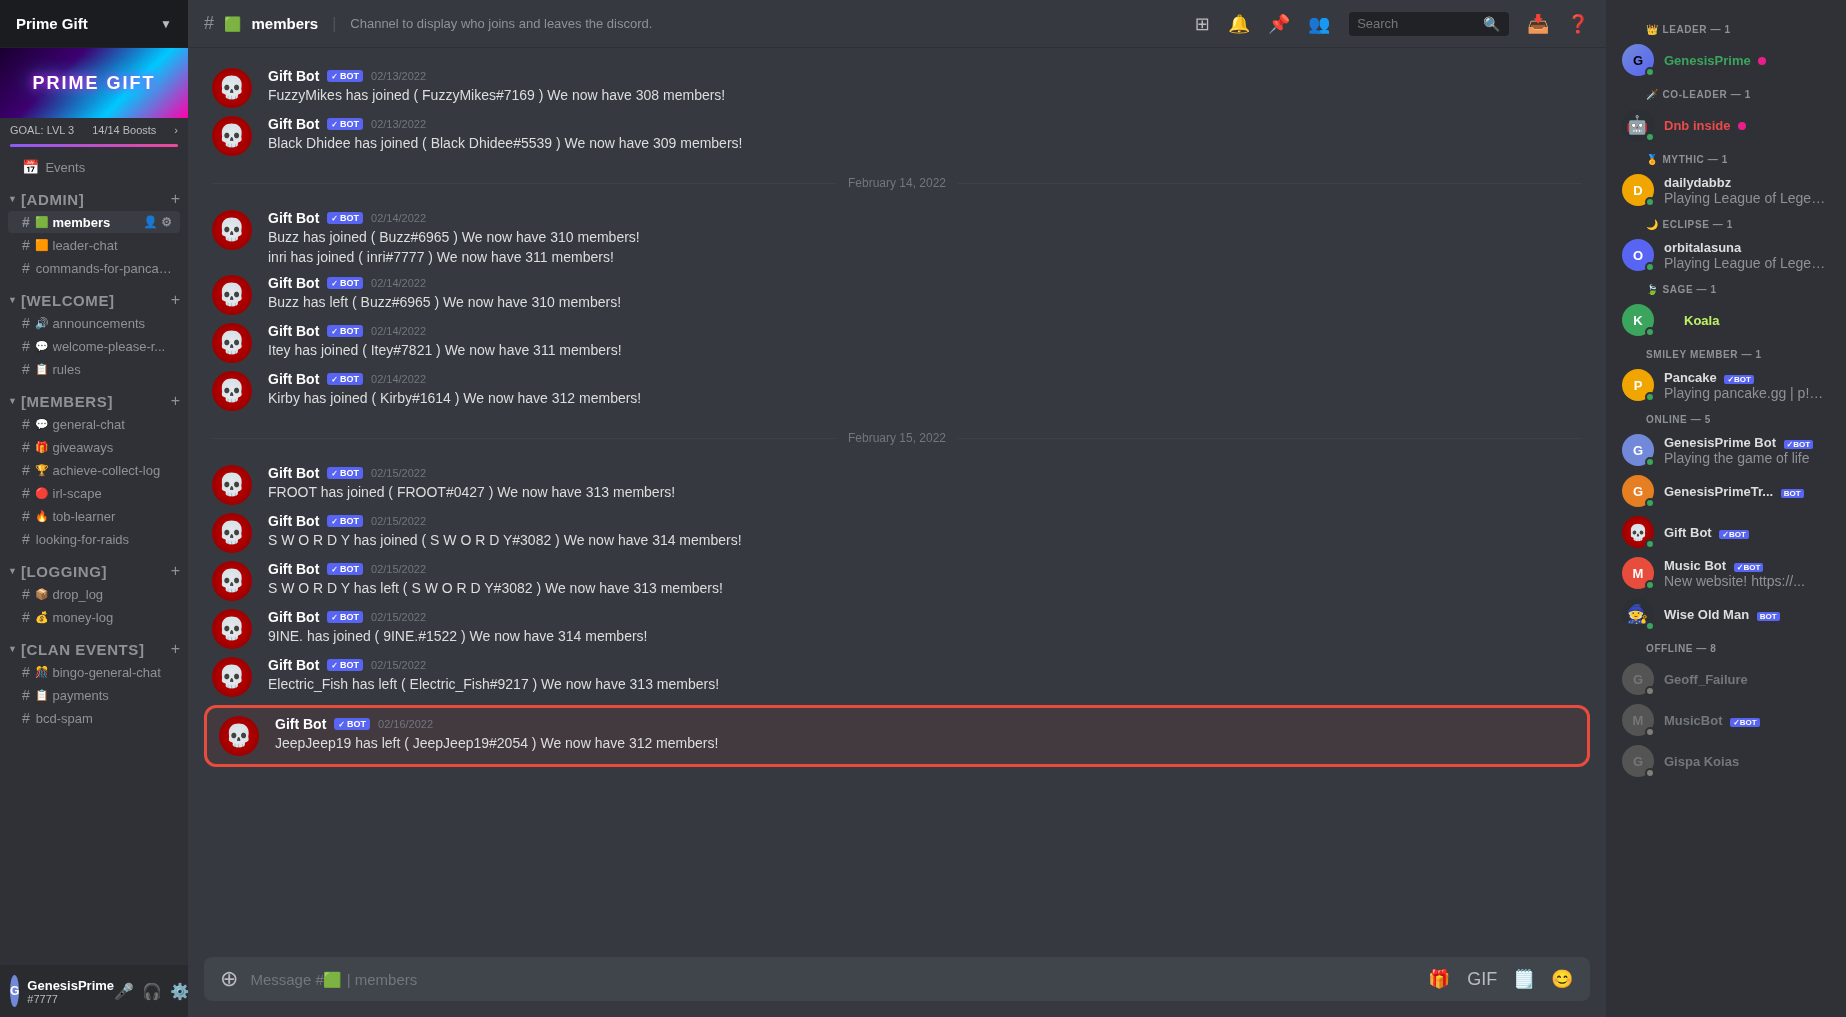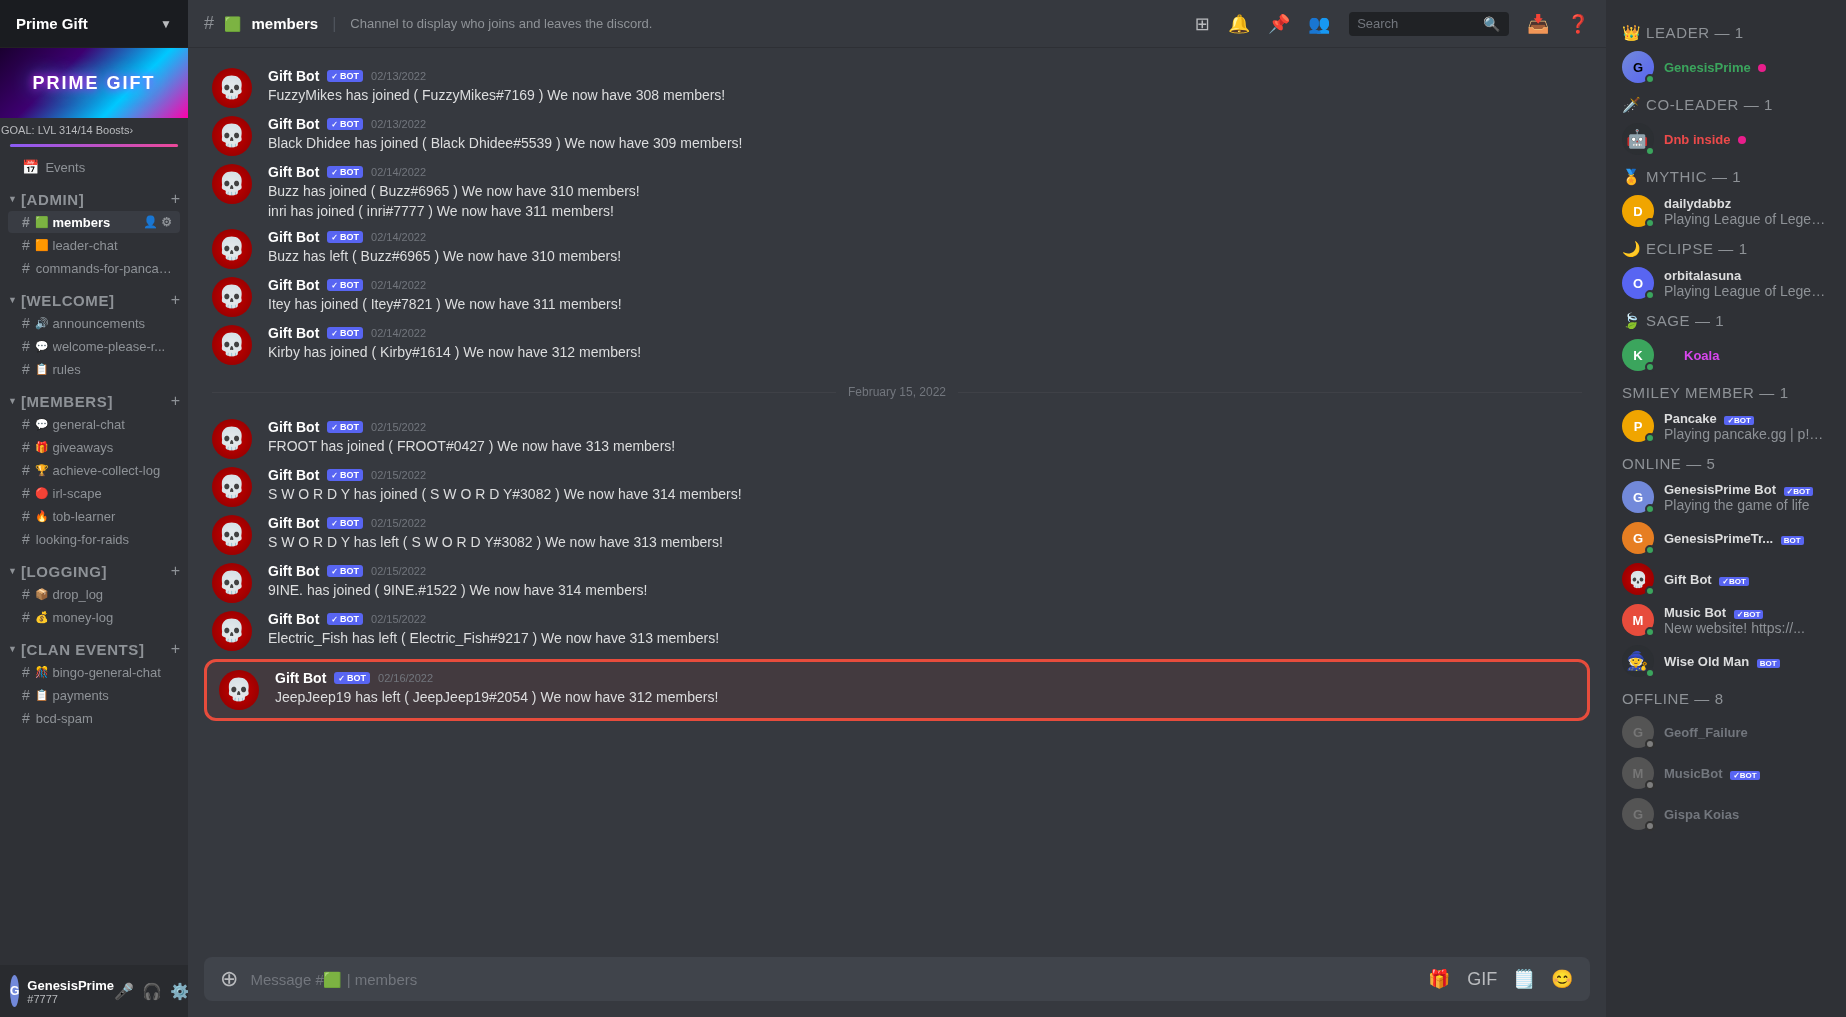--- a/index.html
+++ b/index.html
@@ -43,24 +43,24 @@
     .server-banner-text {
       color: #fff;
       font-weight: 900;
       font-size: 18px;
       letter-spacing: 2px;
       text-shadow: 0 0 10px #ff00ff, 0 0 20px #00ffff;
     }
 
     .boost-bar {
       background: #2f3136;
-      padding: 6px 1px;
-      display: flex;
-      align-items: center;
-      justify-content: flex-start;
+      padding: 6px 10px;
+      display: flex;
+      align-items: center;
+      justify-content: space-between;
       font-size: 11px;
     }
     .boost-label { color: #b9bbbe; }
     .boost-count { color: #b9bbbe; font-size: 11px; }
     .boost-progress {
       height: 3px;
       background: #4f545c;
       margin: 2px 10px 0;
       border-radius: 2px;
     }
@@ -267,25 +267,26 @@
       background: #2f3136;
       padding: 16px 8px;
       overflow-y: auto;
       flex-shrink: 0;
     }
     .right-sidebar::-webkit-scrollbar { width: 4px; }
     .right-sidebar::-webkit-scrollbar-thumb { background: #202225; border-radius: 2px; }
 
     .member-section-header {
       color: #8e9297;
-      font-size: 15px;
-      font-weight: 400;
+      font-size: 10px;
+      font-weight: 700;
       text-transform: uppercase;
       padding: 8px 8px 4px;
       letter-spacing: 0.6px;
+      margin-left: 24px;
     }
 
     .member-item {
       display: flex;
       align-items: center;
       padding: 4px 8px;
       border-radius: 4px;
       cursor: pointer;
       margin: 1px 0;
     }
@@ -529,20 +530,21 @@
       <div class="message-content">
         <div class="message-header">
           <span class="message-author">Gift Bot</span>
           <span class="bot-badge"><span class="verified-icon">✓</span>BOT</span>
           <span class="message-timestamp">02/13/2022</span>
         </div>
         <div class="message-text">Black Dhidee has joined ( Black Dhidee#5539 ) We now have 309 members!</div>
       </div>
     </div>
 
+    <div class="date-divider">February 14, 2022</div>
 
     <div class="message-group">
       <div class="avatar">
         <div class="avatar-skull">💀</div>
       </div>
       <div class="message-content">
         <div class="message-header">
           <span class="message-author">Gift Bot</span>
           <span class="bot-badge"><span class="verified-icon">✓</span>BOT</span>
           <span class="message-timestamp">02/14/2022</span>
@@ -746,21 +748,21 @@
     </div>
   </div>
 
   <div class="member-section-header">🍃 SAGE — 1</div>
   <div class="member-item">
     <div class="member-avatar" style="background: #3ba55d; color:#fff;">
       <span>K</span>
       <span class="status-dot status-online"></span>
     </div>
     <div class="member-info">
-      <div class="member-name" style="color:#d946ef;padding-left:20px;">Koala</div>
+      <div class="member-name" style="color:#bef264;padding-left:20px;">Koala</div>
     </div>
   </div>
 
   <div class="member-section-header">SMILEY MEMBER — 1</div>
   <div class="member-item">
     <div class="member-avatar" style="background: #f0a500; color:#fff;">
       <span>P</span>
       <span class="status-dot status-online"></span>
     </div>
     <div class="member-info">

